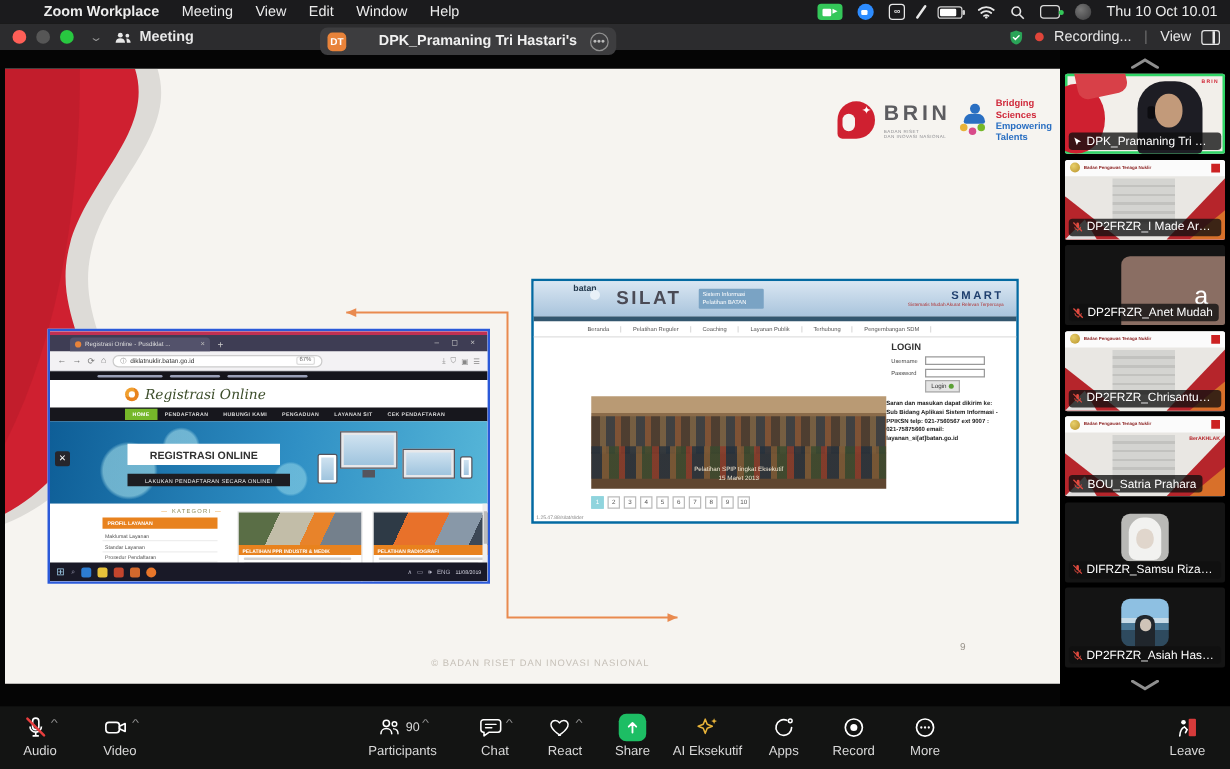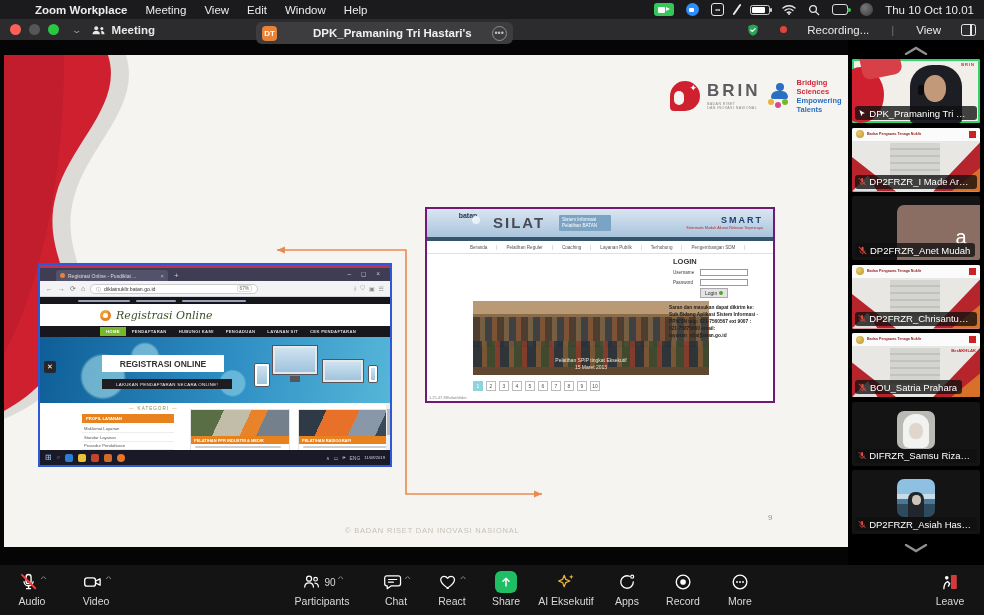--- a/index.html
+++ b/index.html
@@ -34,27 +34,27 @@
   .siri-badge{ width:13px; height:13px; border-radius:50%; background:radial-gradient(circle at 35% 35%, #777, #3a3a3c);}
 
   
   #winbar { position:absolute; left:0; top:19px; width:984px; height:21px; background:#2c2c2e;
             display:flex; align-items:center; color:#e8e8e8; font-size:11.5px; z-index:40; }
   .tl { width:11px; height:11px; border-radius:50%; margin-left:8px; }
   .tl.r{ background:#ff5f57; margin-left:10px;} .tl.y{ background:#565656;} .tl.g{ background:#28c840;}
   #winbar .chev { color:#9a9a9a; font-size:9px; margin:0 10px 0 14px; transform:scaleX(1.5); }
   #winbar .wb-title { font-weight:bold; margin-left:6px; }
   .hostpill { position:absolute; left:256px; top:3px; height:22px; background:#3d3d3f; border-radius:6px;
-              display:flex; align-items:center; padding:0 6px; gap:16px; }
+              display:flex; align-items:center; padding:0 6px; gap:6px; }
   .hostpill .av { width:15px; height:15px; border-radius:4px; background:#e8833a; color:#fff; font-size:8px;
                   font-weight:bold; display:flex; align-items:center; justify-content:center; }
   .hostpill .nm { font-size:11.5px; font-weight:bold; color:#f0f0f0; white-space:nowrap;padding-left:20px; }
   .hostpill .dots { width:15px; height:15px; border-radius:50%; border:1.3px solid #8f8f8f; color:#bdbdbd;
                     font-size:9px; display:flex; align-items:center; justify-content:center; margin-left:4px; }
-  #winbar .right { position:absolute; right:8px; top:0; height:21px; display:flex; align-items:center; gap:20px; }
+  #winbar .right { position:absolute; right:8px; top:0; height:21px; display:flex; align-items:center; gap:8px; }
   .recdot { width:7px; height:7px; border-radius:50%; background:#e0453a; }
   .wb-div { color:#6f6f6f; padding:0 2px; }
   .viewgrid { width:15px; height:12px; border:1.4px solid #e6e6e6; border-radius:2.5px; position:relative; }
   .viewgrid:after { content:""; position:absolute; right:3.2px; top:0; bottom:0; width:1.4px; background:#e6e6e6; }
 
   
   #stage { position:absolute; left:0; top:40px; width:848px; height:525px; background:#050505; }
   #slide { position:absolute; left:4px; top:15px; width:844px; height:492px; background:#f6f4f0; overflow:hidden; }
 
   
@@ -69,22 +69,22 @@
   .bs-mark .b { position:absolute; left:3px; top:8px; width:17px; height:8px; border-radius:6px 6px 2px 2px; background:#2a6fc2; }
   .bs-mark .d1{ position:absolute; left:0; top:16px; width:6px; height:6px; border-radius:50%; background:#e8b339;}
   .bs-mark .d2{ position:absolute; left:7px; top:19px; width:6px; height:6px; border-radius:50%; background:#d84b8a;}
   .bs-mark .d3{ position:absolute; left:14px; top:16px; width:6px; height:6px; border-radius:50%; background:#76b82a;}
   .bs-t1 { color:#d02a3c; font-size:7.5px; font-weight:bold; }
   .bs-t2 { color:#2a6fc2; font-size:7.5px; font-weight:bold; }
   #slide-footer { position:absolute; left:341px; top:471px; font-size:7.5px; letter-spacing:.8px; color:#c6c0b8; }
   #slide-page { position:absolute; left:764px; top:458px; font-size:8px; color:#9a948c; }
 
   
-  #silat { position:absolute; left:421px; top:152px; width:350px; height:196px; background:#fff;
-           border:2px solid #701a75; font-size:6px; }
+  #silat { position:absolute; left:421px; top:168px; width:390px; height:196px; background:#fff;
+           border:2px solid #0369a1; font-size:6px; }
   .sil-head { position:relative; height:28px; background:linear-gradient(#d9e6f2,#a9c4dc); }
   .sil-batan { position:absolute; left:26px; top:3px; width:30px; text-align:center; }
   .sil-batan .ring { width:15px; height:15px; margin:0 auto; border-radius:50%;
       background:conic-gradient(#2aa35a,#2a6fc2,#e8b339,#d02a3c,#2aa35a); position:relative; }
   .sil-batan .ring:after { content:""; position:absolute; left:3.5px; top:3.5px; width:8px; height:8px; border-radius:50%; background:#e8f0f8; }
   .sil-batan .bt { font-size:7px; font-weight:bold; color:#243a4e; margin-top:0; }
   .sil-title { position:absolute; left:66px; top:5px; font-size:15px; letter-spacing:2px; color:#4a4a55; font-weight:bold; }
   .sil-sub { position:absolute; left:132px; top:6px; width:52px; background:#7aa3c4; color:#fff; font-size:4.6px;
              padding:2px 3px; border-radius:1px; line-height:1.35; }
   .sil-smart { position:absolute; right:10px; top:6px; text-align:right; }

